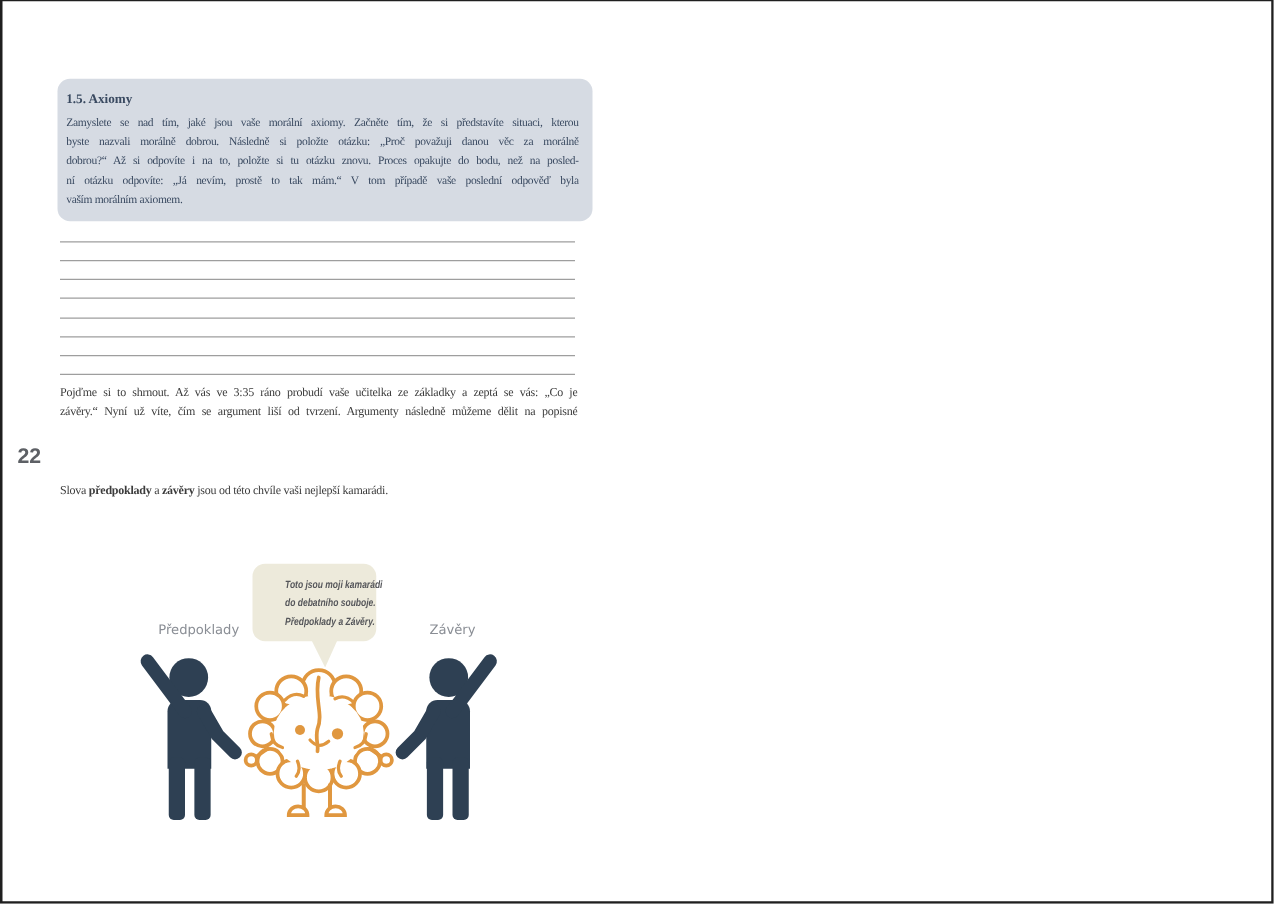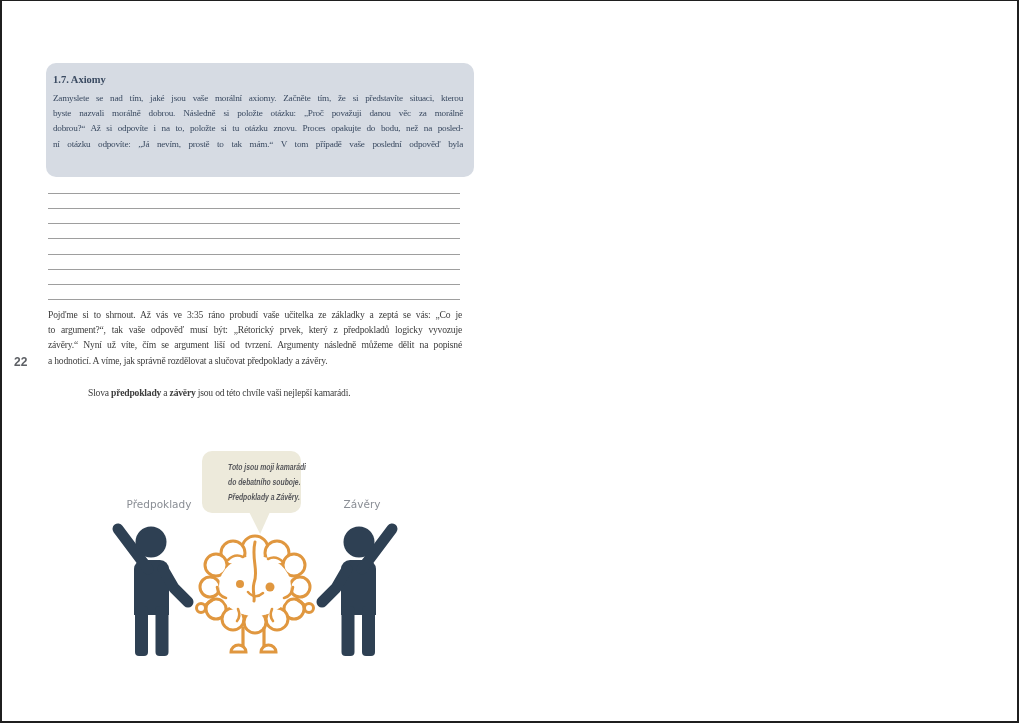--- a/index.html
+++ b/index.html
@@ -72,29 +72,28 @@
   }
   .para-line.last { text-align-last: left; }
 
   .para2 {
     position: absolute;
     left: 46px; top: 386px;
     width: 414px;
     font-size: 9.6px;
     letter-spacing: -0.2px;
     color: #3c3c3c;
-    margin-left: 40px;
   }
   .para2 b { font-weight: bold; }
 
   .page-number {
     position: absolute;
     left: 12px; top: 354px;
     font-family: "Liberation Sans", sans-serif;
-    font-size: 12px;
+    font-size: 17px;
     font-weight: bold;
     color: #5d6065;
   }
 
   
   .bubble {
     position: absolute;
     left: 200px; top: 450px;
     width: 99px; height: 62px;
     box-sizing: border-box;
@@ -138,43 +137,42 @@
     left: 100px; top: 510px;
     width: 310px; height: 160px;
   }
 </style>
 </head>
 <body>
 
 <div class="screen">
 
   <div class="axiom-box">
-    <div class="axiom-title">1.7. Axiomy</div>
+    <div class="axiom-title">1.5. Axiomy</div>
     <div class="axiom-line">Zamyslete se nad tím, jaké jsou vaše morální axiomy. Začněte tím, že si představíte situaci, kterou</div>
     <div class="axiom-line">byste nazvali morálně dobrou. Následně si položte otázku: „Proč považuji danou věc za morálně</div>
     <div class="axiom-line">dobrou?“ Až si odpovíte i na to, položte si tu otázku znovu. Proces opakujte do bodu, než na posled-</div>
     <div class="axiom-line">ní otázku odpovíte: „Já nevím, prostě to tak mám.“ V tom případě vaše poslední odpověď byla</div>
+    <div class="axiom-line last">vaším morálním axiomem.</div>
   </div>
 
   <div class="writing-lines" id="writing-lines">
       <div class="writing-line"></div>
       <div class="writing-line"></div>
       <div class="writing-line"></div>
       <div class="writing-line"></div>
       <div class="writing-line"></div>
       <div class="writing-line"></div>
       <div class="writing-line"></div>
       <div class="writing-line"></div>
     </div>
 
   <div class="para1">
     <div class="para-line">Pojďme si to shrnout. Až vás ve 3:35 ráno probudí vaše učitelka ze základky a zeptá se vás: „Co je</div>
-    <div class="para-line">to argument?“, tak vaše odpověď musí být: „Rétorický prvek, který z předpokladů logicky vyvozuje</div>
     <div class="para-line">závěry.“ Nyní už víte, čím se argument liší od tvrzení. Argumenty následně můžeme dělit na popisné</div>
-    <div class="para-line last">a hodnoticí. A víme, jak správně rozdělovat a slučovat předpoklady a závěry.</div>
   </div>
 
   <div class="para2">
     <span>Slova </span><b>předpoklady</b><span> a </span><b>závěry</b><span> jsou od této chvíle vaši nejlepší kamarádi.</span>
   </div>
 
   <div class="page-number">22</div>
 
   <div class="bubble">
     <div class="bubble-line">Toto jsou moji kamarádi</div>

